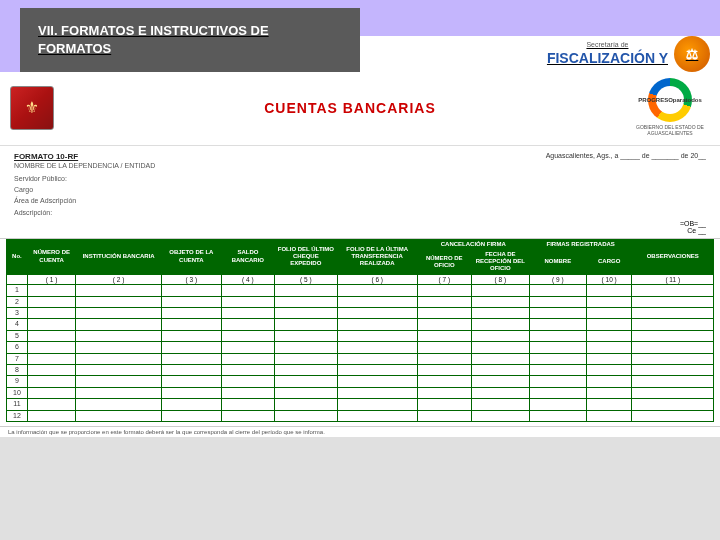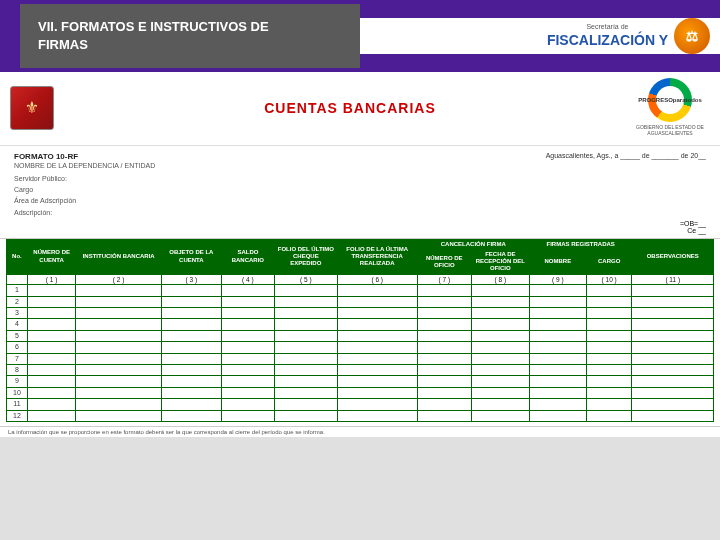--- a/index.html
+++ b/index.html
@@ -1,23 +1,24 @@
 <!DOCTYPE html>
 <html><head>
   <meta charset="utf-8">
   <style>
     * { box-sizing: border-box; margin: 0; padding: 0; }
     body { font-family: Arial, sans-serif; background: #e0e0e0; width: 720px; height: 540px; overflow: hidden; font-size: 9px; }
 
     
     .top-header {
-      background: #4c1d95;
+      background: #c4b5fd;
       display: flex;
-      align-items: center;
+      align-items: flex-end;
       height: 72px;
+      text-decoration: underline;
     }
     .red-bar {
       width: 12px;
       background: #cc2222;
       flex-shrink: 0;
     }
     .orange-bar {
       width: 8px;
       background: #e87722;
       flex-shrink: 0;
@@ -115,21 +116,21 @@
       background: white;
       padding: 6px 14px 4px;
       border-bottom: 1px solid #ccc;
     }
     .format-top-row {
       display: flex;
       justify-content: space-between;
       align-items: flex-start;
       margin-bottom: 2px;
     }
-    .format-number { font-size: 8px; font-weight: bold; color: #222; }
+    .format-number { font-size: 8px; font-weight: bold; color: #222; text-decoration: underline; }
     .dependencia { font-size: 7px; color: #555; margin-top: 1px; }
     .aguascalientes-text { font-size: 7px; color: #333; text-align: right; }
     .format-fields { font-size: 7px; color: #333; line-height: 1.6; margin-top: 4px; }
     .field-label { color: #555; }
     .ob-section { text-align: right; font-size: 7px; margin-top: 2px; }
 
     
     .table-container {
       background: white;
       padding: 0 6px 4px;
@@ -182,21 +183,21 @@
   </style>
 </head>
 <body>
 
 <div class="top-header">
   <div class="red-bar"></div>
   <div class="orange-bar"></div>
   <div class="header-title-box">
     <div>
       <div>VII. FORMATOS E INSTRUCTIVOS DE</div>
-      <div>FIRMAS</div>
+      <div>FORMATOS</div>
     </div>
   </div>
   <div class="header-logo-area">
     <div class="fiscalizacion-logo">
       <div class="top-line">Secretaría de</div>
       <div class="main-title">FISCALIZACIÓN Y</div>
     </div>
     <div class="logo-circle">⚖</div>
   </div>
 </div>

